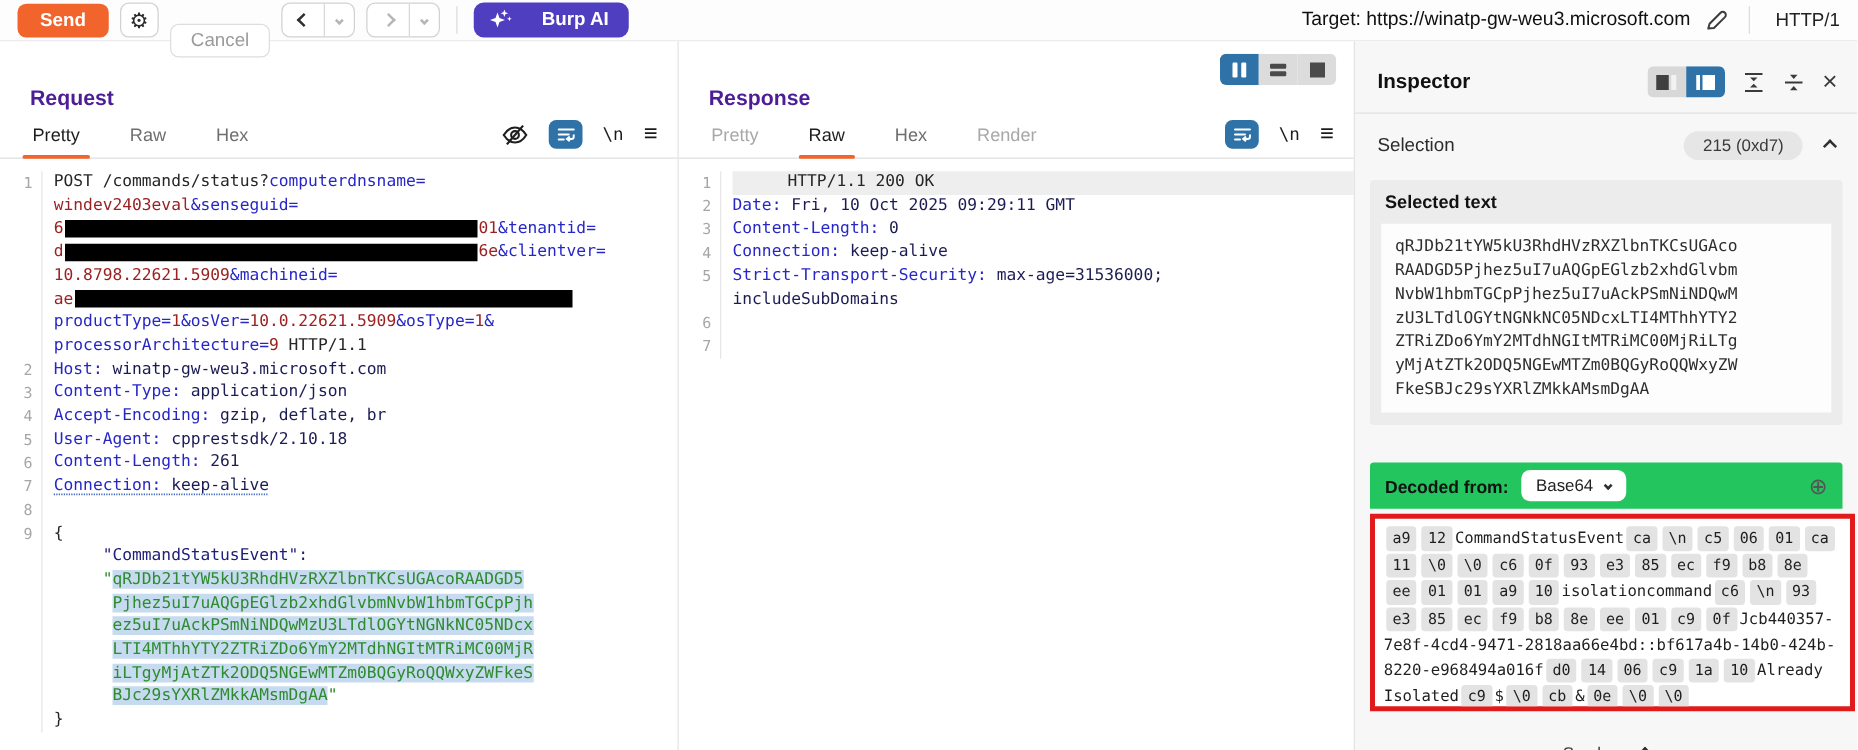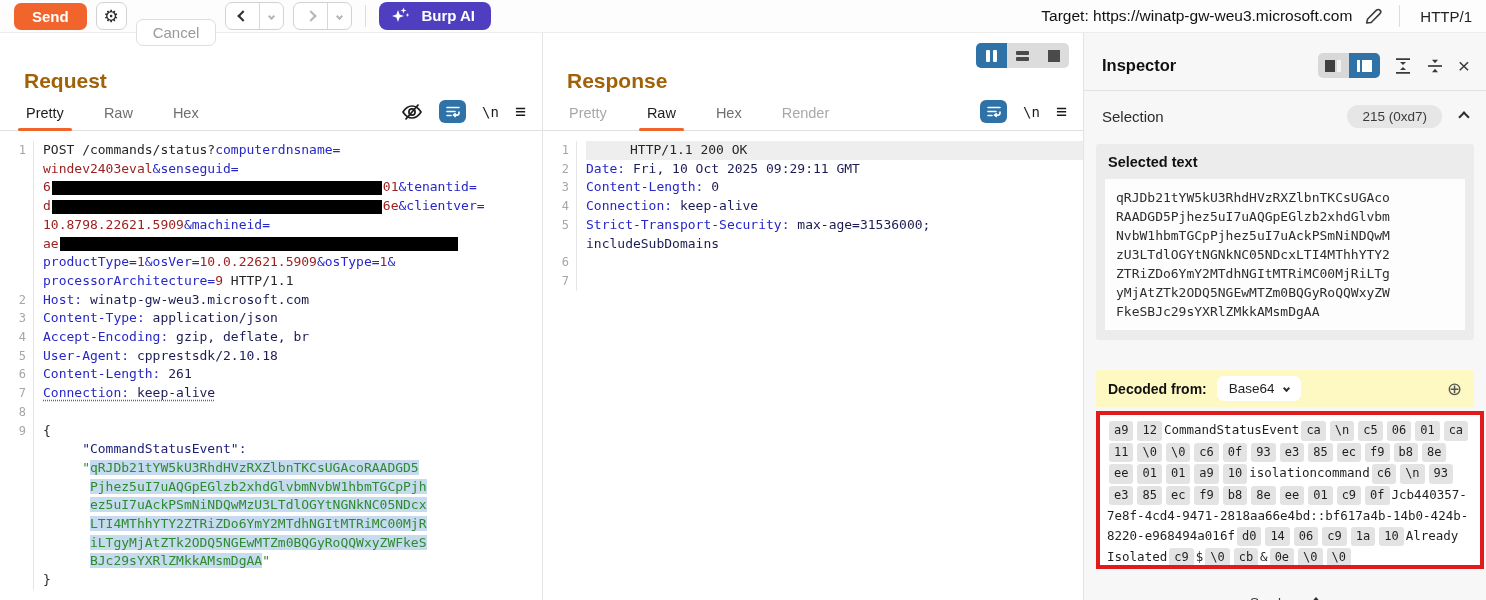--- a/index.html
+++ b/index.html
@@ -21,33 +21,33 @@
   .chev { display:inline-block; width:8px; height:8px; border-right:2px solid #555; border-bottom:2px solid #555; }
   .chev.sm { width:5px; height:5px; }
   .chev.down { transform:rotate(45deg); }
   .chev.up { transform:rotate(-135deg); }
   .chev.left { transform:rotate(135deg); }
   .chev.right { transform:rotate(-45deg); }
   .chev.dark { border-color:#2f2f2f; }
   .chev.gray { border-color:#b6b6b6; }
   .vdiv { width:1px; height:22px; background:#dcdcdc; margin:0 4px; }
   .btn-ai { background:#4f3ec0; color:#fff; font-weight:bold; font-size:15px;
-    border:none; border-radius:8px; padding:5px 16px 6px 12px; display:flex; align-items:center; gap:8px; }
+    border:none; border-radius:8px; padding:5px 16px 6px 12px; display:flex; align-items:center; gap:20px; }
   .toolbar-right { margin-left:auto; display:flex; align-items:center; gap:12px; }
   .target-label { font-weight:normal; font-size:15.5px; color:#101010; }
   .http-ver { font-size:15px; color:#222; padding-left:4px; }
 
   
   .main { display:flex; height:567px; }
   .panel { position:relative; }
   .panel-request { width:543px; border-right:1px solid #e3e3e3; }
   .panel-response { width:541px; border-right:1px solid #e3e3e3; }
   .panel-inspector { flex:1; background:#f7f7f7; overflow:hidden; position:relative; }
 
-  .panel-title { font-size:21px; font-weight:bold; color:#a16207; margin:36px 0 4px 24px; }
+  .panel-title { font-size:17px; font-weight:bold; color:#4c1d95; margin:36px 0 4px 24px; }
   .tabbar { display:flex; align-items:flex-end; margin-top:8px; padding:0 16px 0 24px;
     border-bottom:1px solid #e0e0e0; height:30px;gap:39px; }
   .tab { font-size:14.5px; color:#6f6f6f; margin-right:36px; padding:0 2px 9px; position:relative; cursor:pointer; }
   .tab.dim { color:#a8a8a8; }
   .tab.active { color:#1d1d1d; }
   .tab.active::after { content:""; position:absolute; left:-6px; right:-6px; bottom:-1px;
     height:3px; background:#f1642c; border-radius:2px; }
   .tab-icons { margin-left:auto; display:flex; align-items:center; gap:16px; padding-bottom:7px; }
   .wrap-btn { width:27px; height:23px; background:#2e72a8; border-radius:6px;
     display:flex; align-items:center; justify-content:center; }
@@ -98,21 +98,21 @@
   .sel-row { display:flex; align-items:center; padding:14px 18px 12px; }
   .sel-label { font-size:15px; color:#2b2b2b; }
   .badge { margin-left:auto; background:#e6e6e6; border-radius:13px; padding:4px 15px; font-size:13.5px; color:#3a3a3a; }
   .sel-chev { margin-left:18px; }
 
   .section { margin:4px 12px 0; background:#ececec; border-radius:3px; padding-bottom:10px; }
   .section-head { font-weight:bold; font-size:14.5px; padding:10px 12px 9px; color:#111; }
   .selected-box { background:#fdfdfd; margin:0 9px; padding:9px 11px;
     font-family:"DejaVu Sans Mono",monospace; font-size:13px; line-height:19px; color:#2e2e2e; }
 
-  .decoded-bar { margin:30px 12px 0; background:#fef9c3; display:flex; align-items:center;
+  .decoded-bar { margin:30px 12px 0; background:#22c55e; display:flex; align-items:center;
     padding:6px 12px; border-radius:3px 3px 0 0; }
   .decoded-label { font-weight:bold; font-size:14px; color:#111; }
   .dropdown { background:#fff; border-radius:7px; padding:5px 12px; margin-left:10px;
     font-size:13.5px; color:#222; display:flex; align-items:center; gap:9px; }
   .plus-glyph { margin-left:auto; font-size:18px; color:#555; }
 
   .decoded-box { margin:4px 2px 0 12px; border:4px solid #e11b1b; background:#fff;
     padding:5px 7px; font-family:"DejaVu Sans Mono",monospace; font-size:12.5px;
     line-height:19.5px; color:#1f1f1f; word-break:break-all; height:158px; overflow:hidden; }
   .chip { display:inline-block; background:#e3e3e3; border-radius:3px; padding:0 5px;

